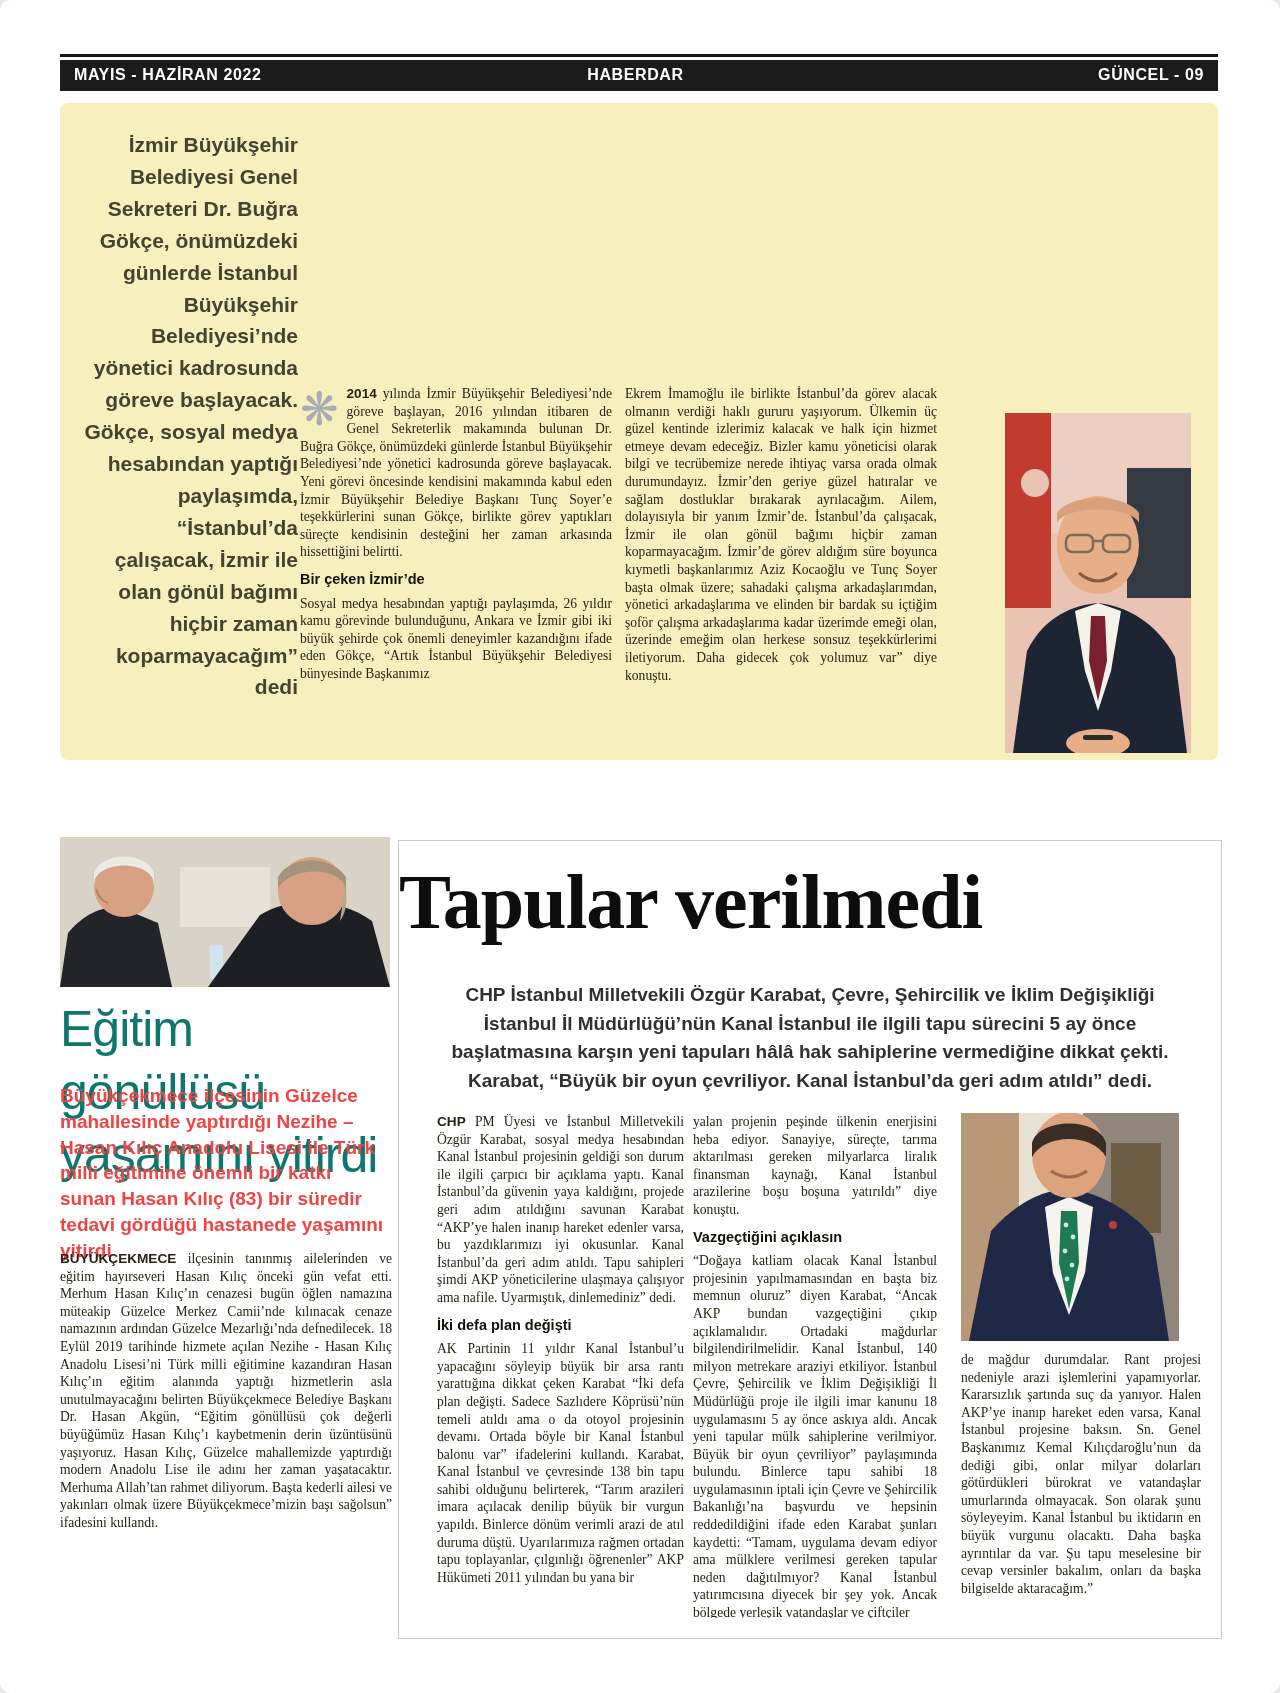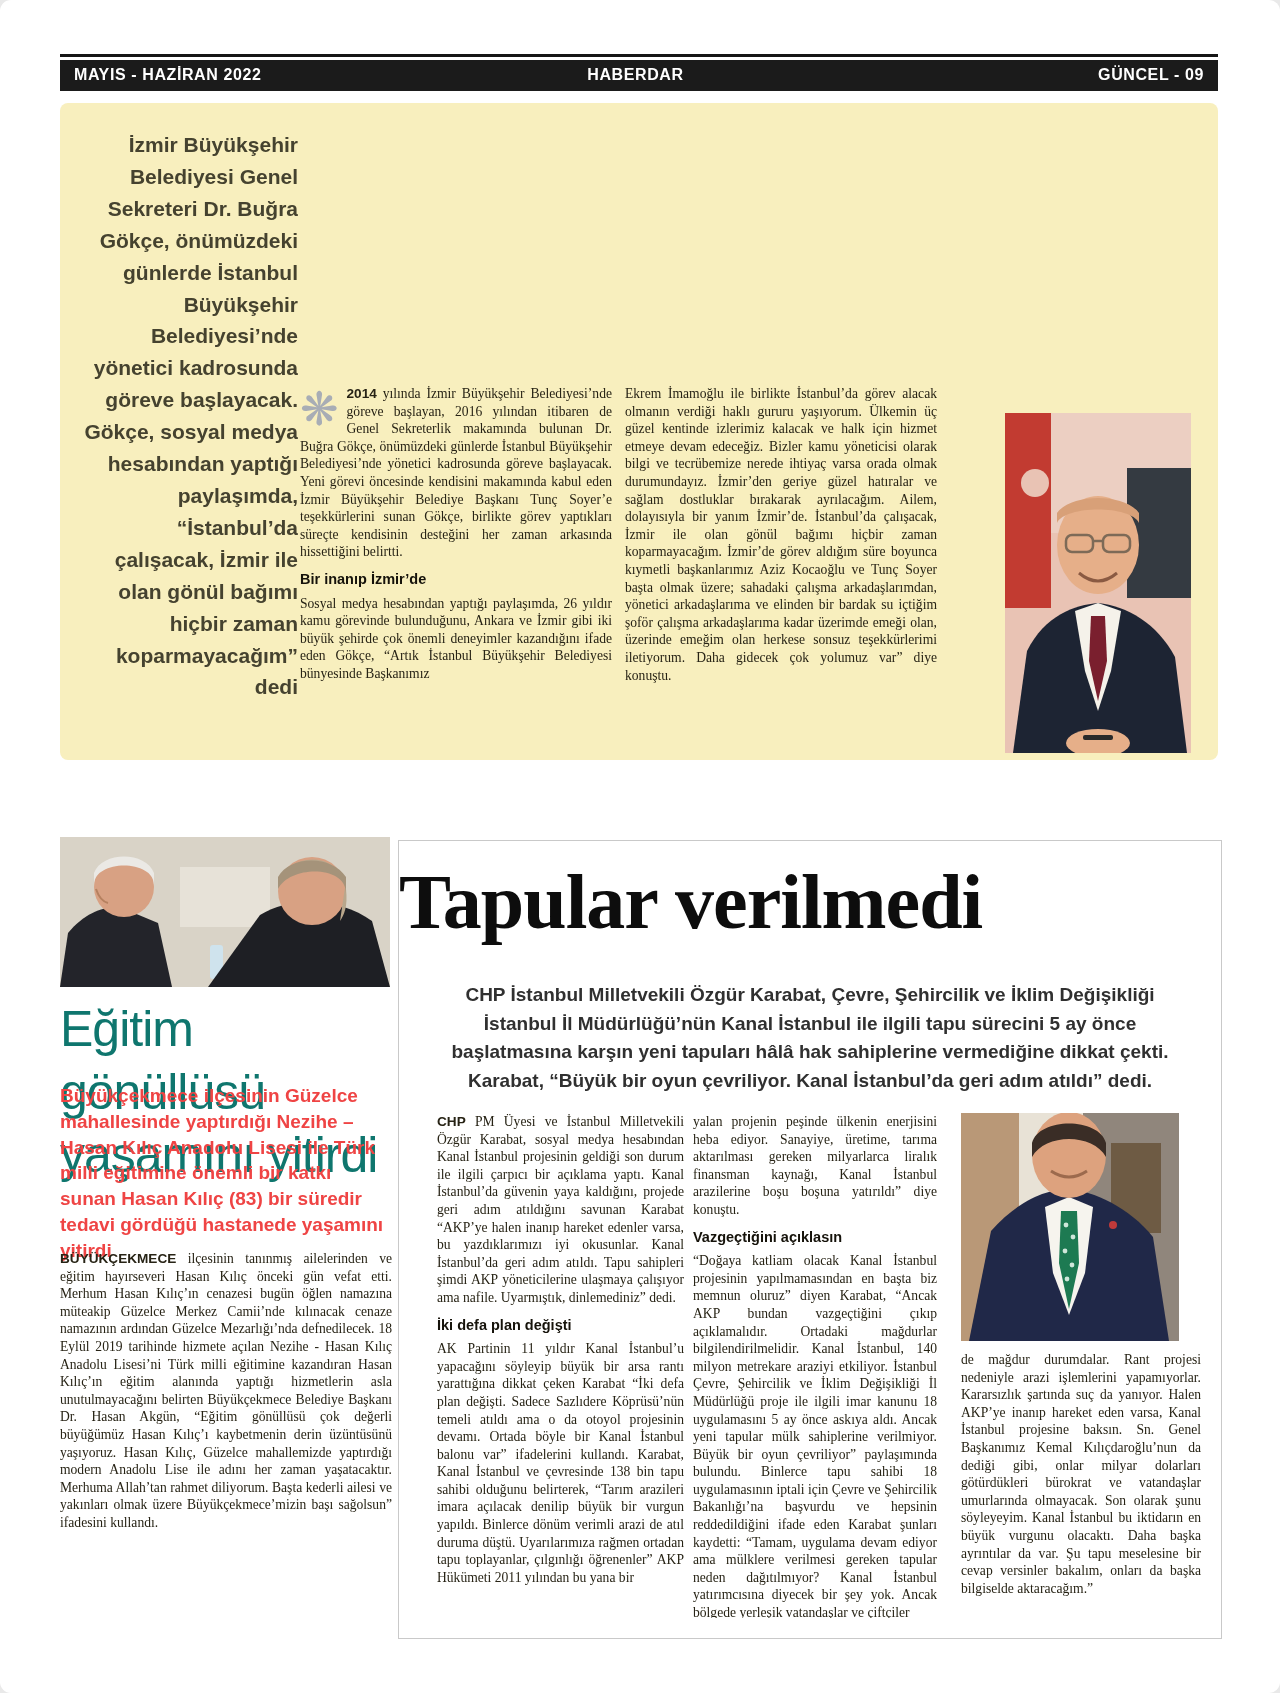--- a/index.html
+++ b/index.html
@@ -66,21 +66,21 @@
     <span class="m-center">HABERDAR</span>
     <span class="m-right">GÜNCEL - 09</span>
   </div>
 
   <div class="abs" id="ibb-box">
     <div class="abs ibb-lead">İzmir Büyükşehir Belediyesi Genel Sekreteri Dr. Buğra Gökçe, önümüzdeki günlerde İstanbul Büyükşehir Belediyesi’nde yönetici kadrosunda göreve başlayacak. Gökçe, sosyal medya hesabından yaptığı paylaşımda, “İstanbul’da çalışacak, İzmir ile olan gönül bağımı hiçbir zaman koparmayacağım” dedi</div>
 
 
     <div class="abs col-a serif-body">
       <p><span class="sun-glyph">❋</span><b class="lead-word">2014</b><span> yılında İzmir Büyükşehir Belediyesi’nde göreve başlayan, 2016 yılından itibaren de Genel Sekreterlik makamında bulunan Dr. Buğra Gökçe, önümüzdeki günlerde İstanbul Büyükşehir Belediyesi’nde yönetici kadrosunda göreve başlayacak. Yeni görevi öncesinde kendisini makamında kabul eden İzmir Büyükşehir Belediye Başkanı Tunç Soyer’e teşekkürlerini sunan Gökçe, birlikte görev yaptıkları süreçte kendisinin desteğini her zaman arkasında hissettiğini belirtti.</span></p>
-      <div class="kicker">Bir inanıp İzmir’de</div>
+      <div class="kicker">Bir çeken İzmir’de</div>
       <p>Sosyal medya hesabından yaptığı paylaşımda, 26 yıldır kamu görevinde bulunduğunu, Ankara ve İzmir gibi iki büyük şehirde çok önemli deneyimler kazandığını ifade eden Gökçe, “Artık İstanbul Büyükşehir Belediyesi bünyesinde Başkanımız</p>
     </div>
 
     <div class="abs col-b serif-body">
       <p>Ekrem İmamoğlu ile birlikte İstanbul’da görev alacak olmanın verdiği haklı gururu yaşıyorum. Ülkemin üç güzel kentinde izlerimiz kalacak ve halk için hizmet etmeye devam edeceğiz. Bizler kamu yöneticisi olarak bilgi ve tecrübemize nerede ihtiyaç varsa orada olmak durumundayız. İzmir’den geriye güzel hatıralar ve sağlam dostluklar bırakarak ayrılacağım. Ailem, dolayısıyla bir yanım İzmir’de. İstanbul’da çalışacak, İzmir ile olan gönül bağımı hiçbir zaman koparmayacağım. İzmir’de görev aldığım süre boyunca kıymetli başkanlarımız Aziz Kocaoğlu ve Tunç Soyer başta olmak üzere; sahadaki çalışma arkadaşlarımdan, yönetici arkadaşlarıma ve elinden bir bardak su içtiğim şoför çalışma arkadaşlarıma kadar üzerimde emeği olan, üzerinde emeğim olan herkese sonsuz teşekkürlerimi iletiyorum. Daha gidecek çok yolumuz var” diye konuştu.</p>
     </div>
 
     <div class="abs photo-frame" id="photo-gokce">
       <svg width="186" height="340" viewBox="0 0 186 340" xmlns="http://www.w3.org/2000/svg">
         <rect width="186" height="340" fill="#e9c3b4"></rect>
@@ -129,21 +129,21 @@
     <div class="abs tap-headline">Tapular verilmedi</div>
     <div class="abs tap-sub">CHP İstanbul Milletvekili Özgür Karabat, Çevre, Şehircilik ve İklim Değişikliği İstanbul İl Müdürlüğü’nün Kanal İstanbul ile ilgili tapu sürecini 5 ay önce başlatmasına karşın yeni tapuları hâlâ hak sahiplerine vermediğine dikkat çekti. Karabat, “Büyük bir oyun çevriliyor. Kanal İstanbul’da geri adım atıldı” dedi.</div>
 
     <div class="abs tap-col serif-body" id="tap-col-1">
       <p><b class="lead-word">CHP</b><span> PM Üyesi ve İstanbul Milletvekili Özgür Karabat, sosyal medya hesabından Kanal İstanbul projesinin geldiği son durum ile ilgili çarpıcı bir açıklama yaptı. Kanal İstanbul’da güvenin yaya kaldığını, projede geri adım atıldığını savunan Karabat “AKP’ye halen inanıp hareket edenler varsa, bu yazdıklarımızı iyi okusunlar. Kanal İstanbul’da geri adım atıldı. Tapu sahipleri şimdi AKP yöneticilerine ulaşmaya çalışıyor ama nafile. Uyarmıştık, dinlemediniz” dedi.</span></p>
       <div class="kicker">İki defa plan değişti</div>
       <p>AK Partinin 11 yıldır Kanal İstanbul’u yapacağını söyleyip büyük bir arsa rantı yarattığına dikkat çeken Karabat “İki defa plan değişti. Sadece Sazlıdere Köprüsü’nün temeli atıldı ama o da otoyol projesinin devamı. Ortada böyle bir Kanal İstanbul balonu var” ifadelerini kullandı. Karabat, Kanal İstanbul ve çevresinde 138 bin tapu sahibi olduğunu belirterek, “Tarım arazileri imara açılacak denilip büyük bir vurgun yapıldı. Binlerce dönüm verimli arazi de atıl duruma düştü. Uyarılarımıza rağmen ortadan tapu toplayanlar, çılgınlığı öğrenenler” AKP Hükümeti 2011 yılından bu yana bir</p>
     </div>
 
     <div class="abs tap-col serif-body" id="tap-col-2">
-      <p>yalan projenin peşinde ülkenin enerjisini heba ediyor. Sanayiye, üretime, tarıma aktarılması gereken milyarlarca liralık finansman kaynağı, Kanal İstanbul arazilerine boşu boşuna yatırıldı” diye konuştu.</p>
+      <p>yalan projenin peşinde ülkenin enerjisini heba ediyor. Sanayiye, süreçte, tarıma aktarılması gereken milyarlarca liralık finansman kaynağı, Kanal İstanbul arazilerine boşu boşuna yatırıldı” diye konuştu.</p>
       <div class="kicker">Vazgeçtiğini açıklasın</div>
       <p>“Doğaya katliam olacak Kanal İstanbul projesinin yapılmamasından en başta biz memnun oluruz” diyen Karabat, “Ancak AKP bundan vazgeçtiğini çıkıp açıklamalıdır. Ortadaki mağdurlar bilgilendirilmelidir. Kanal İstanbul, 140 milyon metrekare araziyi etkiliyor. İstanbul Çevre, Şehircilik ve İklim Değişikliği İl Müdürlüğü proje ile ilgili imar kanunu 18 uygulamasını 5 ay önce askıya aldı. Ancak yeni tapular mülk sahiplerine verilmiyor. Büyük bir oyun çevriliyor” paylaşımında bulundu. Binlerce tapu sahibi 18 uygulamasının iptali için Çevre ve Şehircilik Bakanlığı’na başvurdu ve hepsinin reddedildiğini ifade eden Karabat şunları kaydetti: “Tamam, uygulama devam ediyor ama mülklere verilmesi gereken tapular neden dağıtılmıyor? Kanal İstanbul yatırımcısına diyecek bir şey yok. Ancak bölgede yerleşik vatandaşlar ve çiftçiler</p>
     </div>
 
     <div class="abs tap-col serif-body" id="tap-col-3">
       <div class="photo-frame" id="photo-karabat">
         <svg width="218" height="228" viewBox="0 0 218 228" xmlns="http://www.w3.org/2000/svg">
           <rect width="218" height="228" fill="#b99877"></rect>
           <rect x="58" y="0" width="64" height="228" fill="#e8e2d6"></rect>
           <rect x="122" y="0" width="96" height="228" fill="#90867c"></rect>

